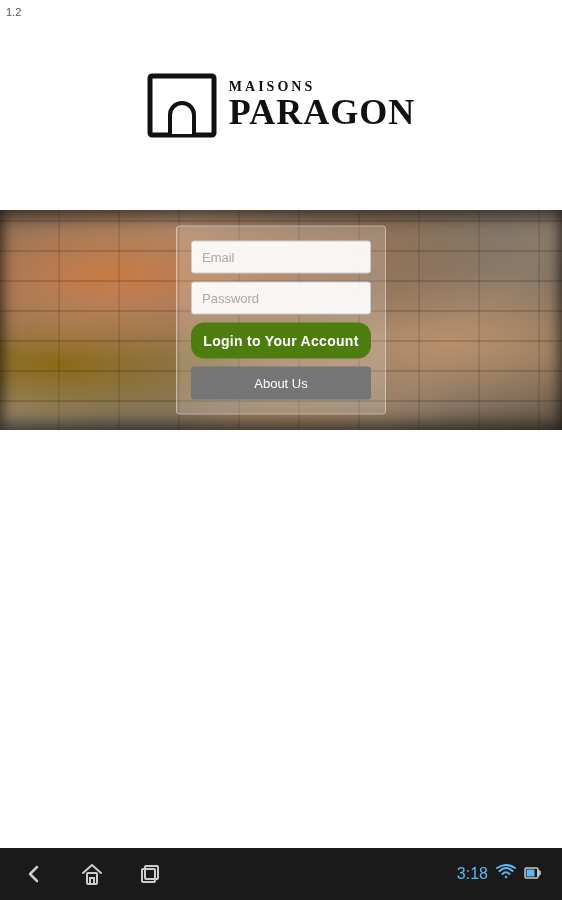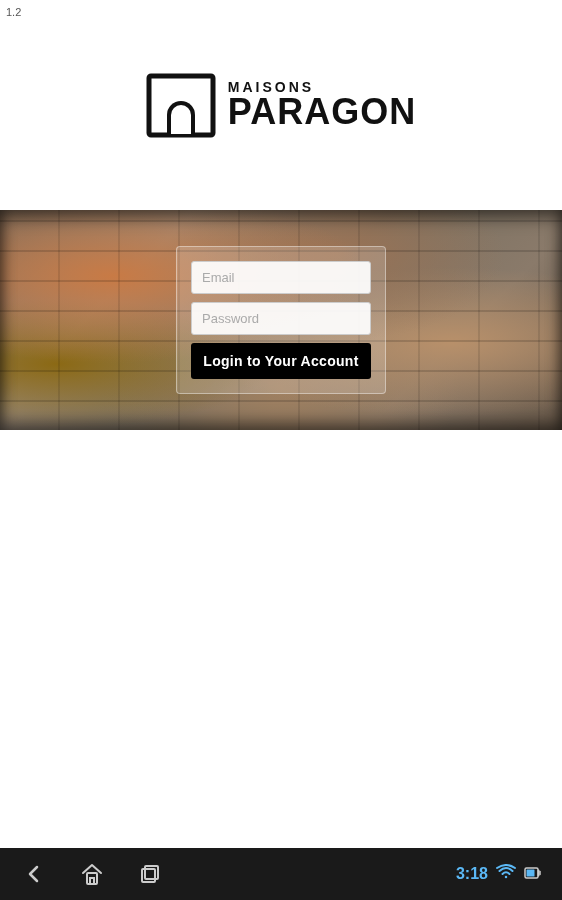--- a/index.html
+++ b/index.html
@@ -29,20 +29,21 @@
       background: #ffffff;
       display: flex;
       align-items: center;
       justify-content: center;
     }
 
     .logo-container {
       display: flex;
       align-items: center;
       gap: 12px;
+      font-family: Liberation Serif, serif;
     }
 
     .logo-icon {
       width: 70px;
       height: 65px;
     }
 
     .logo-text-block {
       display: flex;
       flex-direction: column;
@@ -153,24 +154,24 @@
       outline: none;
     }
 
     .login-card input::placeholder {
       color: #aaa;
     }
 
     .btn-login {
       width: 100%;
       padding: 10px;
-      background: #000000;
+      background: #4d7c0f;
       color: #fff;
       border: none;
-      border-radius: 3px;
+      border-radius: 13px;
       font-size: 14px;
       font-weight: 600;
       cursor: pointer;
       letter-spacing: 0.3px;
     }
 
     .btn-about {
       width: 100%;
       padding: 9px;
       background: #757575;
@@ -218,21 +219,21 @@
 
     .nav-right {
       display: flex;
       align-items: center;
       gap: 8px;
     }
 
     .clock-time {
       color: #5bb8f5;
       font-size: 16px;
-      font-weight: 700;
+      font-weight: 400;
     }
 
     .wifi-icon {
       color: #ccc;
       font-size: 16px;
     }
 
     .battery-icon {
       color: #ccc;
       font-size: 14px;
@@ -290,20 +291,21 @@
 </div>
 
 <div class="stone-section">
   <div class="stone-bg"></div>
   <div class="stone-texture"></div>
 
   <div class="login-card">
     <input type="email" placeholder="Email" style="">
     <input type="password" placeholder="Password" style="">
     <button class="btn-login">Login to Your Account</button>
+    <button class="btn-about">About Us</button>
   </div>
 </div>
 
 <div class="lower-area"></div>
 
 <div class="nav-bar">
   <div class="nav-icons">
 
     <div class="nav-icon">
       <svg width="22" height="22" viewBox="0 0 22 22">

